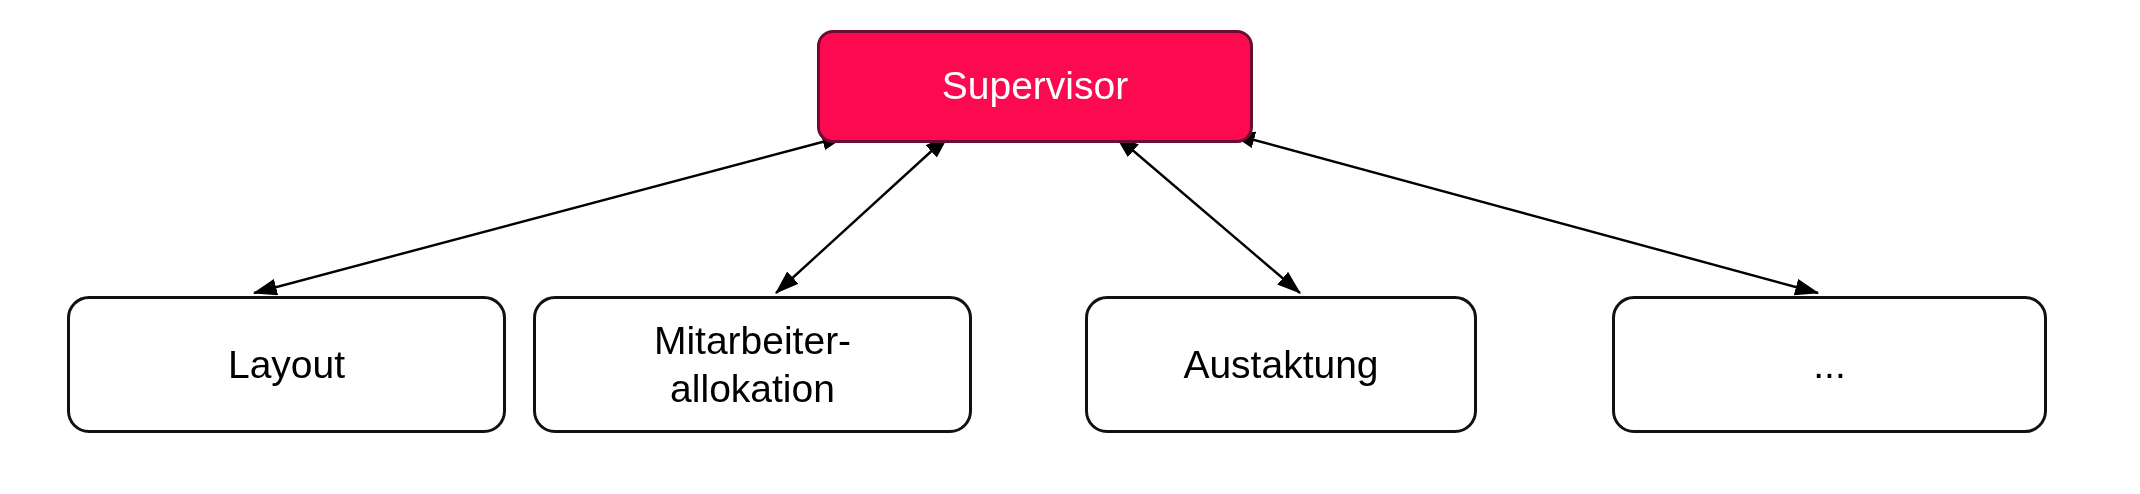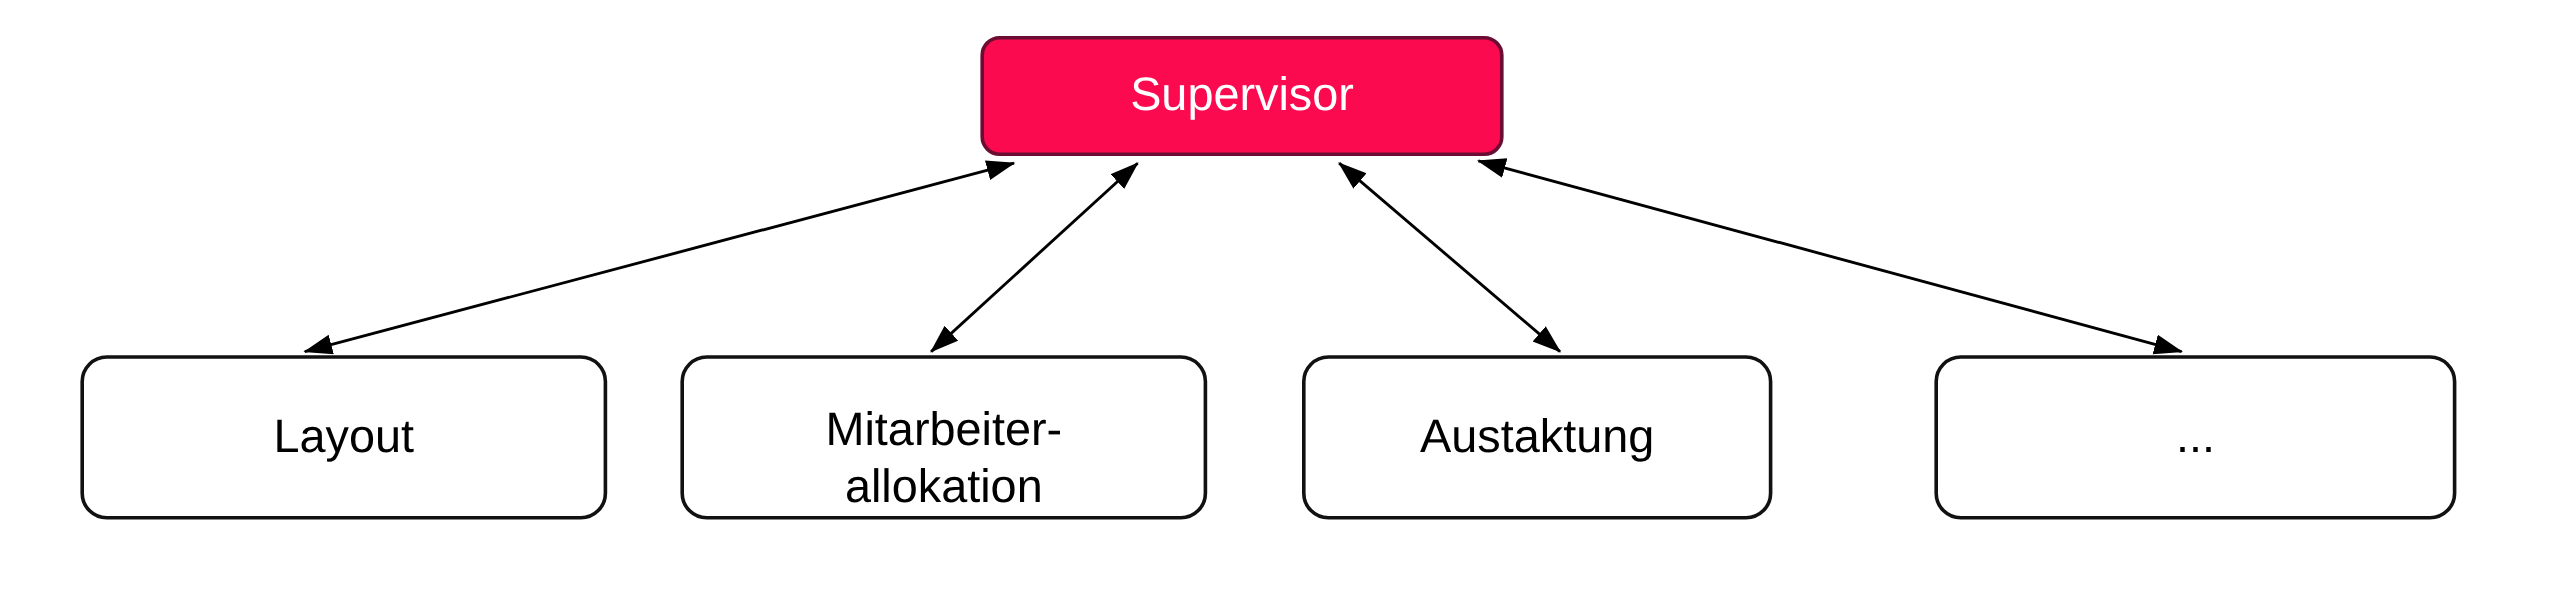--- a/index.html
+++ b/index.html
@@ -27,40 +27,40 @@
   }
   .node{
     position:absolute;
     display:flex;
     align-items:center;
     justify-content:center;
     text-align:center;
     box-sizing:border-box;
   }
   .node-supervisor{
-    left:817px;top:30px;width:436px;height:100px;
+    left:817px;top:30px;width:436px;height:113px;
     background:var(--accent);
     border:3px solid var(--accent-border);
     border-radius:16px;
     color:var(--text-on-accent);
     font-size:39px;
     line-height:1.15;
   }
   .node-child{
     top:296px;height:137px;width:439px;
     background:var(--canvas-bg);
     border:3px solid var(--node-border);
     border-radius:22px;
     color:var(--text-color);
     font-size:39px;
     line-height:1.22;
     white-space:pre-line;
   }
   .node-child-0{left:23px;margin-left:44px;}
-  .node-child-1{left:567px;align-items:flex-end;}
+  .node-child-1{left:533px;}
   .node-child-2{left:1085px;width:392px;}
   .node-child-3{left:1612px;width:435px;}
 </style>
 </head>
 <body>
 
 <div class="canvas">
 
   <svg class="edges" viewBox="0 0 2140 494" xmlns="http://www.w3.org/2000/svg" aria-hidden="true">
     <defs>

